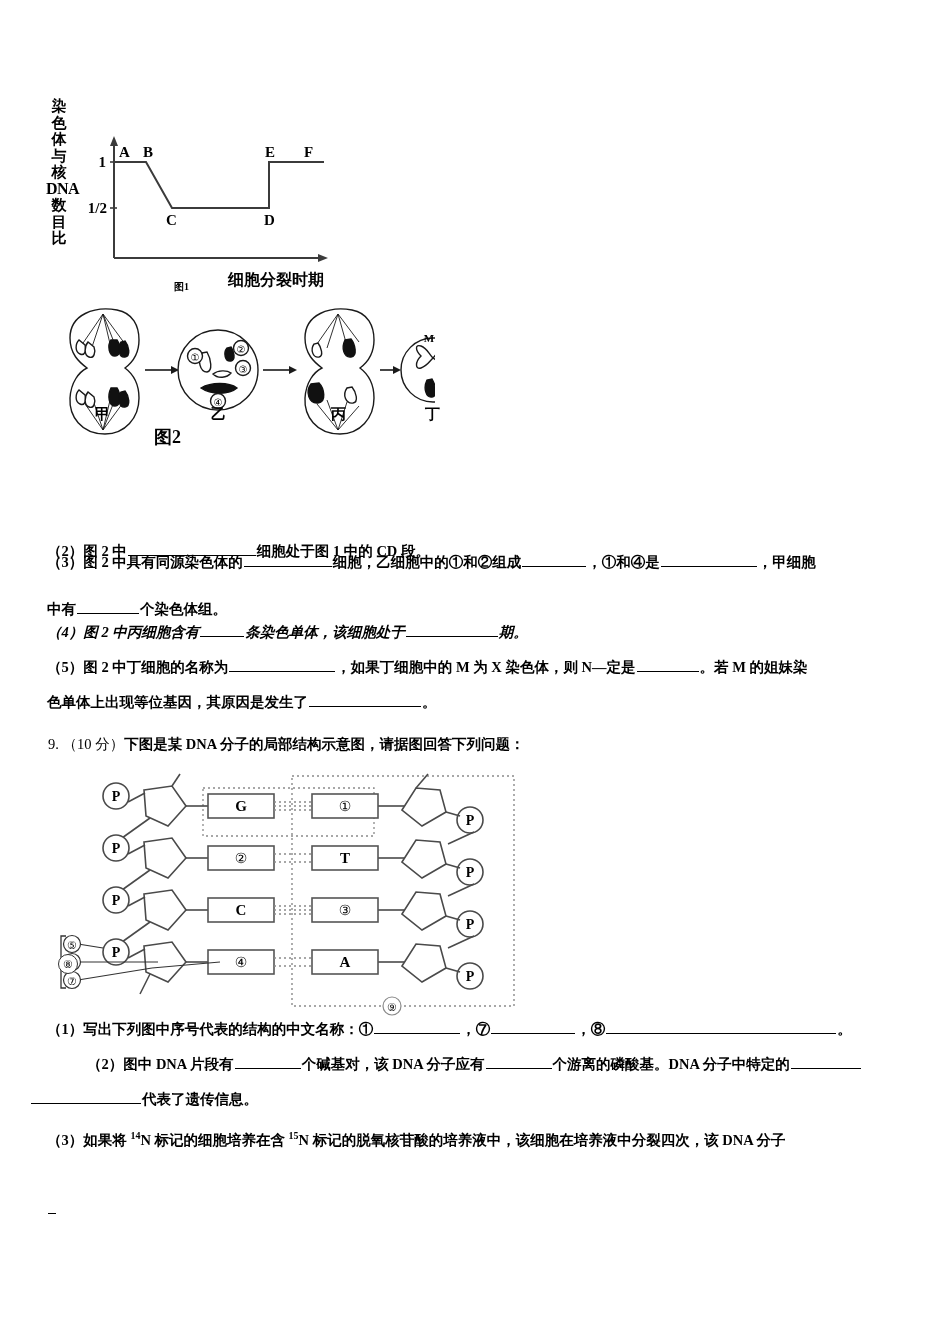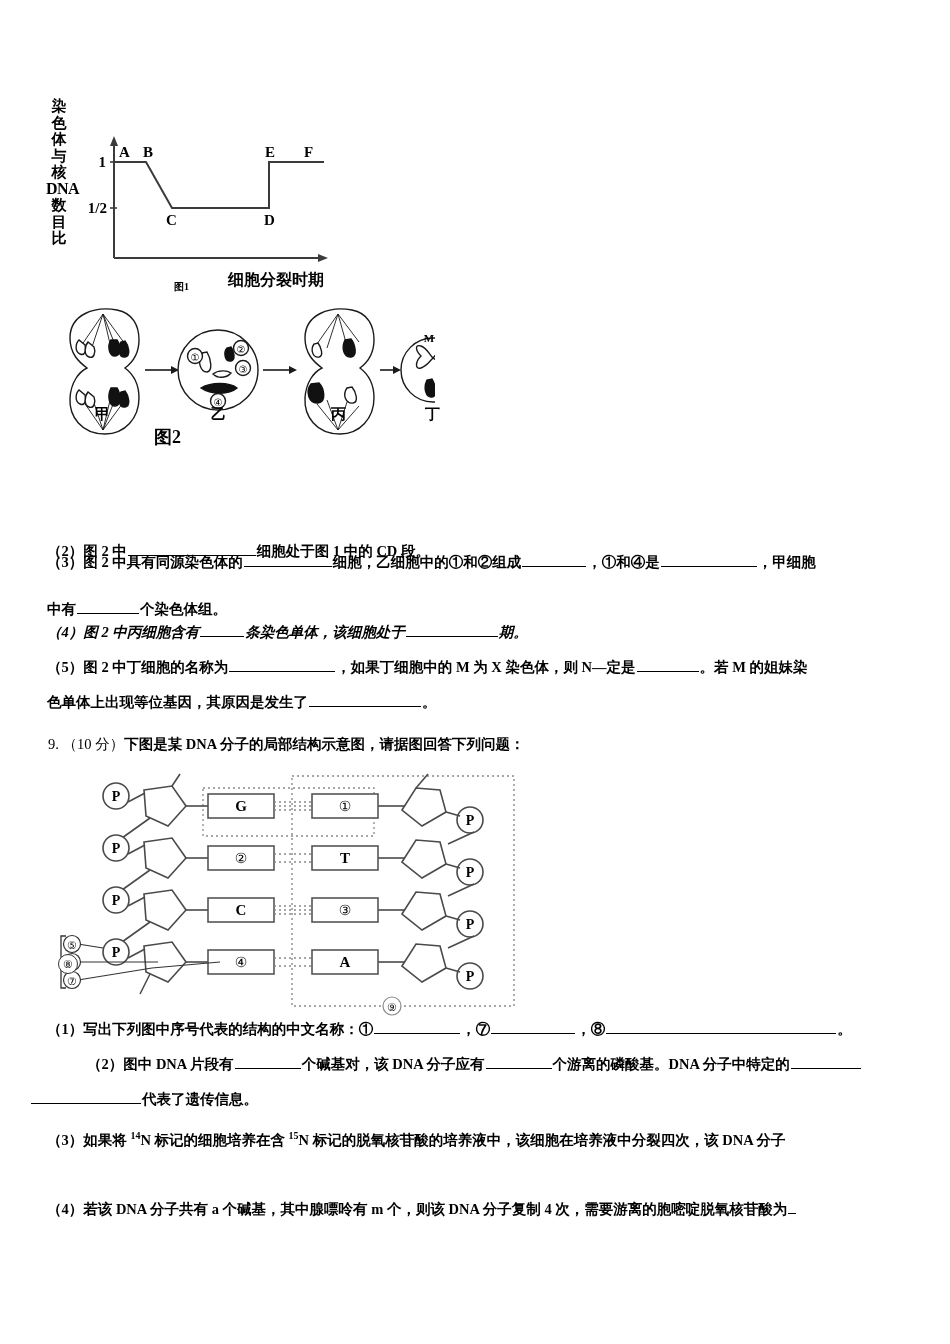--- a/index.html
+++ b/index.html
@@ -491,16 +491,16 @@
   </div>
   <div class="qline" style="left:30px; top:1090px;">
     <span class="blank" style="width:110px"></span><span>代表了遗传信息。</span>
   </div>
 
   <div class="qline" style="left:47px; top:1130px;">
     <span>（3）如果将 </span><span class="sup">14</span><span>N 标记的细胞培养在含 </span><span class="sup">15</span><span>N 标记的脱氧核苷酸的培养液中，该细胞在培养液中分裂四次，该 DNA 分子</span>
   </div>
 
   <div class="qline" style="left:47px; top:1200px;">
-    <span>（4）若该 DNA 分子共有 a 个碱基，其中腺嘌呤有 m 个，则该 DNA 分子复制 4 次，需要游离的胞嘧啶脱氧核苷酸为</span><span class="blank" style="width:8px"></span>
+    <span class="blank" style="width:8px"></span>
   </div>
 
 </div>
 
 </body></html>

